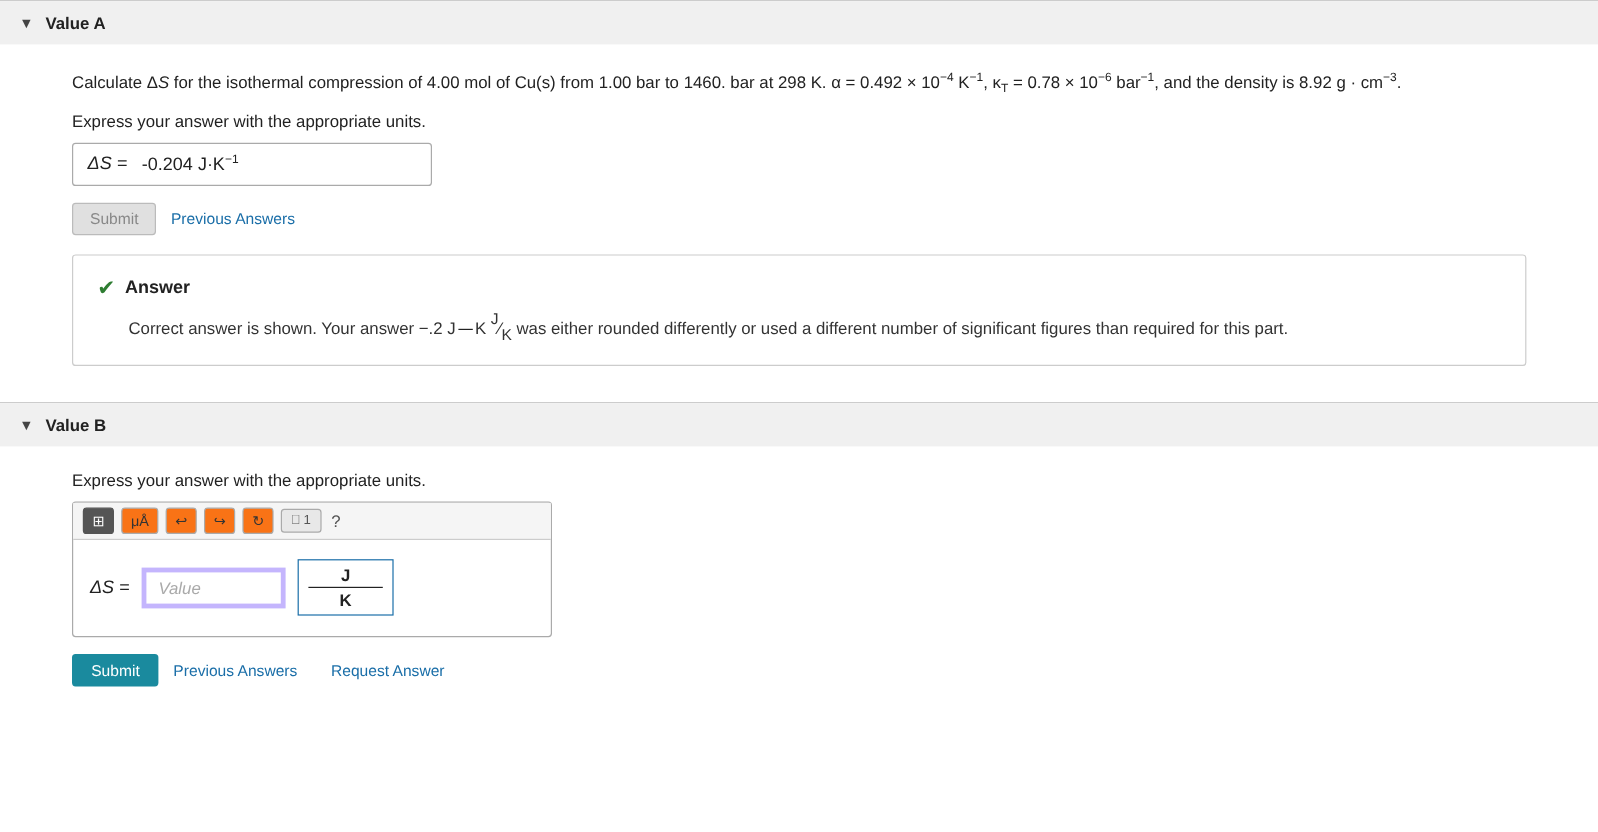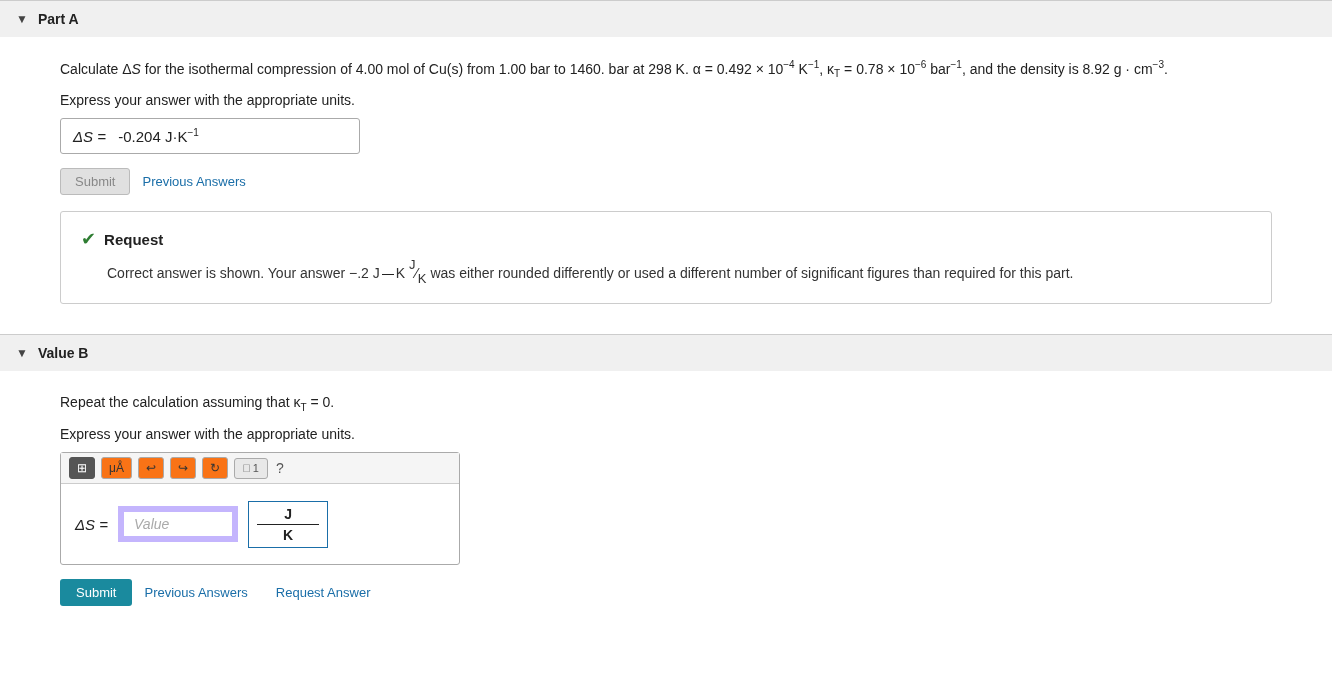--- a/index.html
+++ b/index.html
@@ -256,21 +256,21 @@
 
     .fraction-denominator {
       font-size: 14px;
       font-weight: bold;
       padding-top: 2px;
       width: 100%;
       text-align: center;
     }
 
     .value-input-wrapper {
-      border: 6px solid #c4b5fd;
+      border: 4px solid #c4b5fd;
       padding: 4px 10px;
       min-width: 120px;
       min-height: 34px;
       display: flex;
       align-items: center;
     }
 
     .value-placeholder {
       color: #aaa;
       font-style: italic;
@@ -292,21 +292,21 @@
     }
   </style>
 </head>
 <body>
 
 <div class="page-container">
 
   <div class="part-section">
     <div class="part-header">
       <span class="arrow">▼</span>
-      <span class="part-label">Part A</span>
+      <span class="part-label">Value A</span>
     </div>
     <div class="part-body">
       <p class="question-text">
         Calculate Δ<span class="math-inline">S</span> for the isothermal compression of 4.00 mol of Cu(s) from 1.00 bar to 1460. bar at 298 K.
         α = 0.492 × 10<sup>−4</sup> K<sup>−1</sup>,
         κ<sub>T</sub> = 0.78 × 10<sup>−6</sup> bar<sup>−1</sup>,
         and the density is 8.92 g · cm<sup>−3</sup>.
       </p>
       <span class="express-label">Express your answer with the appropriate units.</span>
 
@@ -316,44 +316,41 @@
       </div>
 
       <div class="buttons-row">
         <button class="btn-submit-disabled">Submit</button>
         <a class="link-previous">Previous Answers</a>
       </div>
 
       <div class="correct-box">
         <div class="correct-header">
           <span class="check-icon">✔</span>
-          <span class="correct-label">Request</span>
+          <span class="correct-label">Answer</span>
         </div>
         <div class="correct-body">
           Correct answer is shown. Your answer −.2
           <span>
             J<span style="display:inline-block;border-bottom:1px solid #222;width:12px;margin:0 2px;vertical-align:middle;"></span>K
             
             <sup style="position:relative;top:-3px;font-size:13px;">J</sup>⁄<sub style="position:relative;bottom:-1px;font-size:13px;">K</sub>
           </span>
           was either rounded differently or used a different number of significant figures than required for this part.
         </div>
       </div>
     </div>
   </div>
 
   <div class="part-section">
     <div class="part-header">
       <span class="arrow">▼</span>
       <span class="part-label">Value B</span>
     </div>
     <div class="part-b-body">
-      <p class="question-text-b">
-        Repeat the calculation assuming that κ<sub>T</sub> = 0.
-      </p>
       <span class="express-label">Express your answer with the appropriate units.</span>
 
       <div class="editor-container">
         <div class="editor-toolbar">
           <button class="toolbar-btn active">
             <span>⊞</span>
           </button>
           <button class="toolbar-btn">
             <span>μÅ</span>
           </button>

